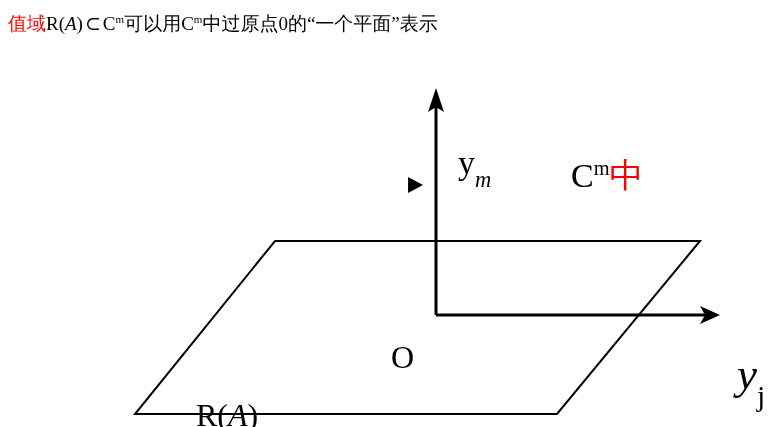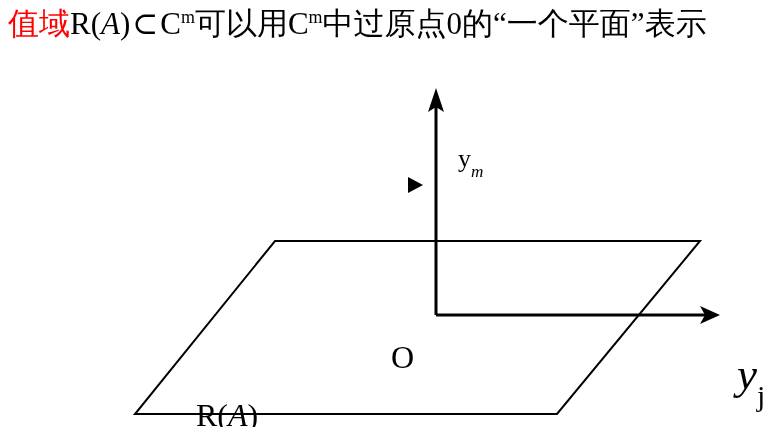--- a/index.html
+++ b/index.html
@@ -15,21 +15,21 @@
     font-family: "Liberation Serif", "DejaVu Serif", serif;
     color: #000000;
   }
 
   
   #caption {
     position: absolute;
     left: 8px;
     top: 9px;
     font-family: "Liberation Serif", "DejaVu Serif", serif;
-    font-size: 31px;
+    font-size: 19px;
     line-height: 30px;
     white-space: nowrap;
     letter-spacing: 0px;
   }
   #caption .red { color: #ff0000; }
   #caption .black { color: #000000; }
   #caption .ital { font-style: italic; }
   #caption sup {
     font-size: 0.58em;
     vertical-align: super;
@@ -66,21 +66,21 @@
   .lbl sup {
     font-size: 0.6em;
     vertical-align: super;
     line-height: 0;
   }
   .ital { font-style: italic; }
 
   #label-ym {
     left: 458px;
     top: 88px;
-    font-size: 26px;
+    font-size: 34px;
   }
   #label-cm {
     left: 571px;
     top: 97px;
     font-size: 34px;
   }
   #label-cm .red { color: #ff0000; }
   #label-origin {
     left: 391px;
     top: 283px;
@@ -114,20 +114,21 @@
     <polygon points="436,32 428,56 436,51 444,56" fill="#000000"></polygon>
 
     <line x1="436" y1="259" x2="706" y2="259" stroke="#000000" stroke-width="3"></line>
     <polygon points="720,259 700,250 705,259 700,268" fill="#000000"></polygon>
 
     <polygon points="408,121 408,137 423,129" fill="#000000"></polygon>
   </svg>
 
   <div class="lbl" id="label-ym"><span>y</span><span class="sub ital">m</span></div>
 
+  <div class="lbl" id="label-cm"><span>C</span><sup>m</sup><span class="red">中</span></div>
 
   <div class="lbl" id="label-origin">O</div>
 
   <div class="lbl" id="label-yj"><span class="ital">y</span><span class="sub">j</span></div>
 
   <div class="lbl" id="label-ra"><span>R(</span><span class="ital">A</span><span>)</span></div>
 
 </div>
 
 </body></html>

